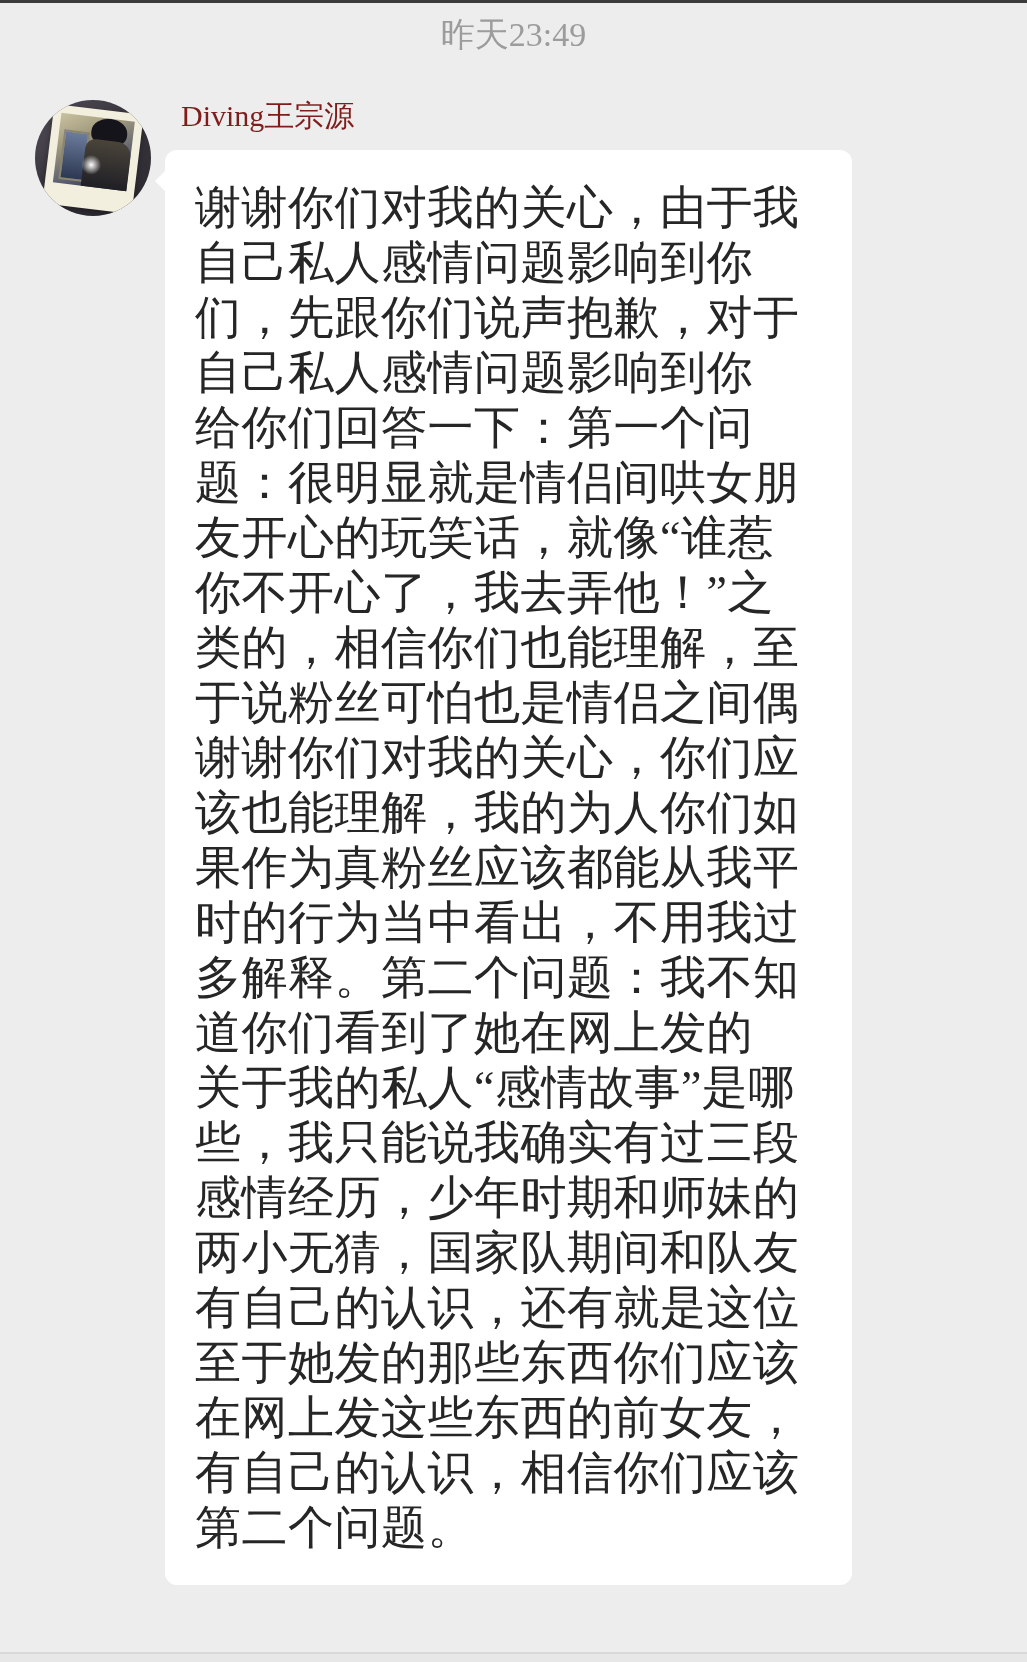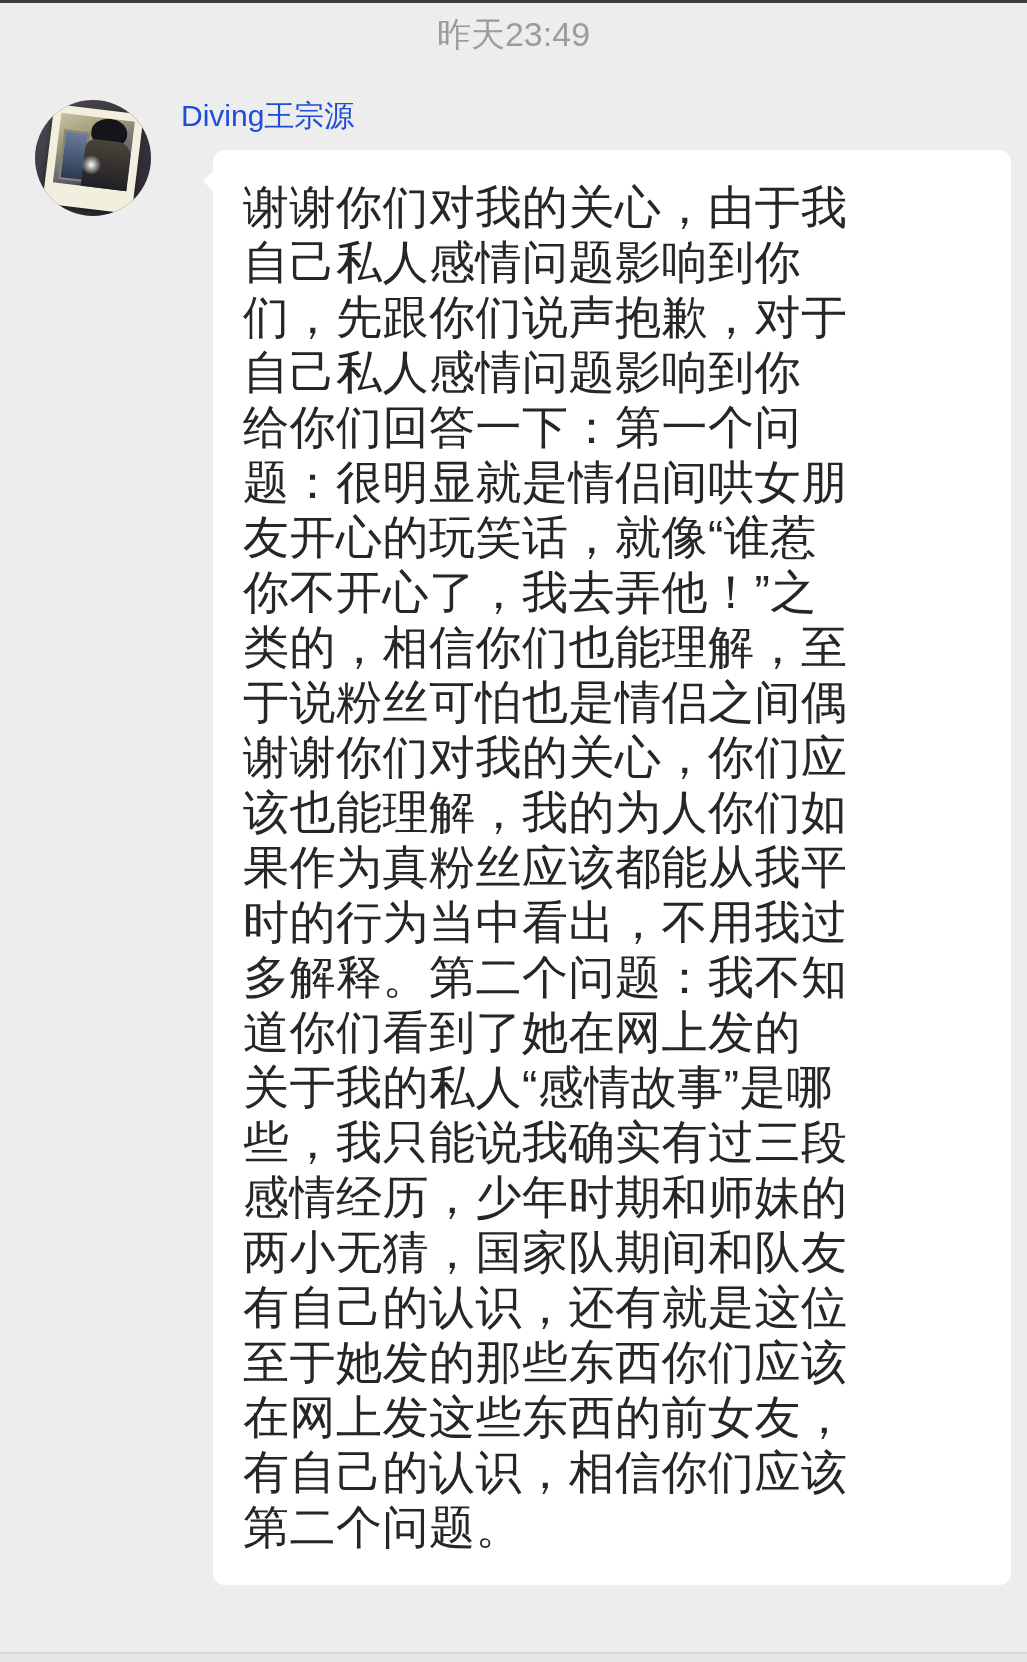--- a/index.html
+++ b/index.html
@@ -1,21 +1,21 @@
 <!DOCTYPE html>
 <html lang="zh"><head>
 <meta charset="utf-8">
 <style>
   html,body{margin:0;padding:0;background:#ededed;}
   .screen{
     position:relative;
     width:1027px;height:1662px;
     background:#ededed;
     overflow:hidden;
-    font-family:Liberation Sans, sans-serif;
+    font-family:Liberation Serif, serif;
   }
   .top-line{position:absolute;top:0;left:0;right:0;height:3px;background:#3c3c3c;}
   .timestamp{
     position:absolute;top:12px;left:0;width:100%;
     text-align:center;font-size:34px;color:#9c9c9c;
   }
   
   .avatar{
     position:absolute;left:35px;top:100px;width:116px;height:116px;
     border-radius:50%;overflow:hidden;
@@ -46,28 +46,27 @@
     background:linear-gradient(180deg,#4a443a 0%,#191a22 100%);
     border-radius:10px 14px 0 0;
   }
   .photo-flash{
     position:absolute;left:26px;top:38px;width:20px;height:20px;border-radius:50%;
     background:radial-gradient(circle,#ffffff 0%,rgba(255,255,255,0.0) 70%);
   }
   
   .sender-name{
     position:absolute;left:181px;top:96px;
-    font-size:30px;color:#1d4ed8;
+    font-size:30px;color:#7f1d1d;
   }
   .bubble{
-    position:absolute;left:165px;top:150px;width:798px;
+    position:absolute;left:165px;top:150px;width:687px;
     box-sizing:border-box;
     background:#ffffff;border-radius:12px;
     padding:30px 30px;
-    margin-left:48px;
   }
   .bubble-tail{
     position:absolute;left:-10px;top:20px;width:0;height:0;
     border-top:11px solid transparent;
     border-bottom:11px solid transparent;
     border-right:11px solid #ffffff;
   }
   .message-text{
     font-size:46px;line-height:55px;color:#262626;
     letter-spacing:0.5px;

